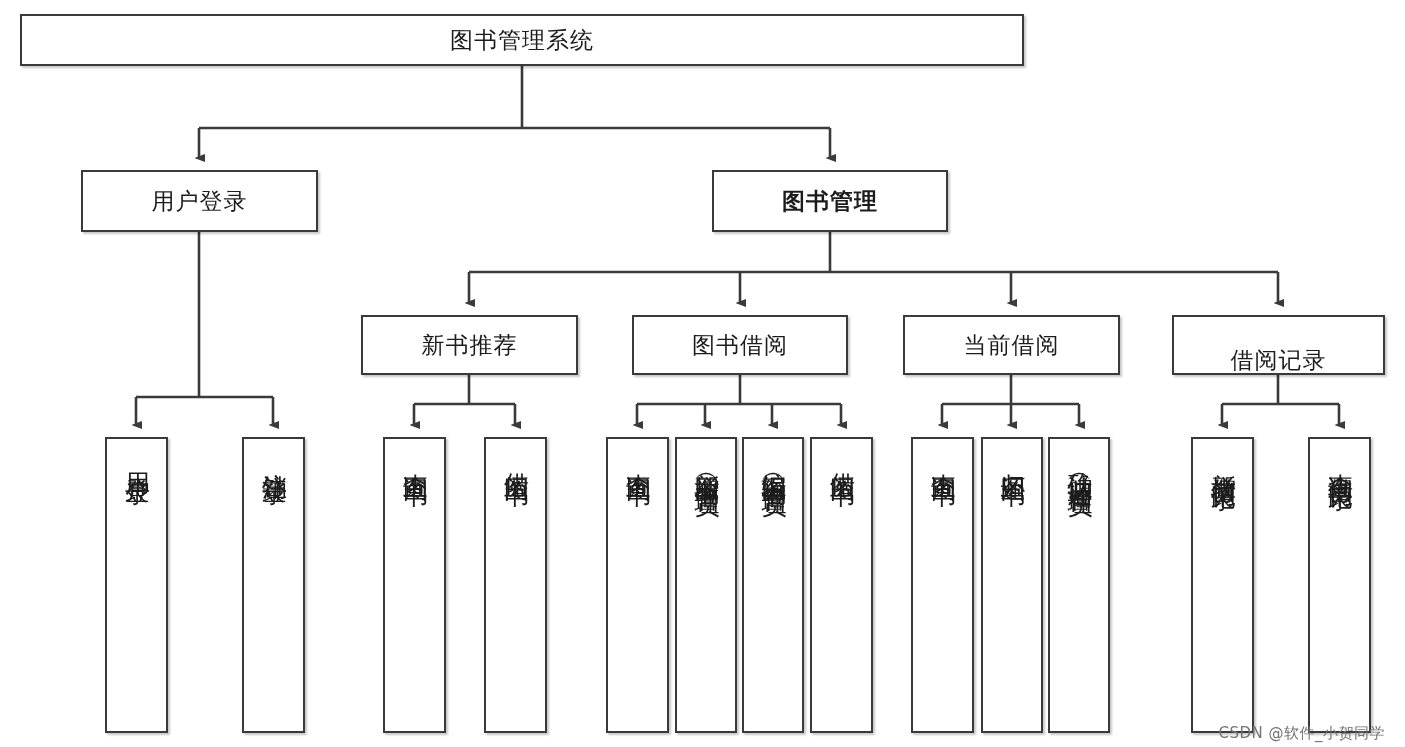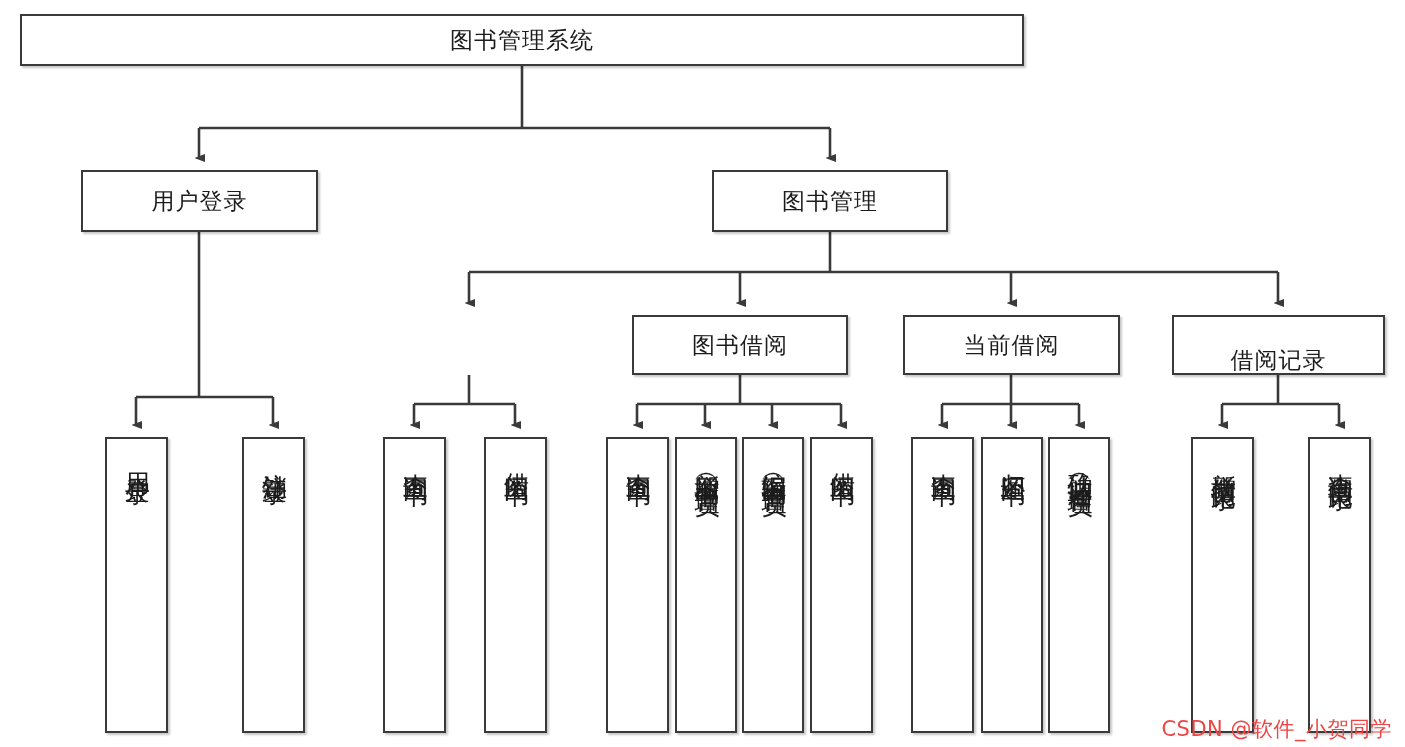--- a/index.html
+++ b/index.html
@@ -50,24 +50,24 @@
   }
   .node.vert .label {
     writing-mode: vertical-rl;
     text-orientation: upright;
     font-size: 25px;
     letter-spacing: 3px;
     text-align: left;
   }
   .watermark {
     position: absolute;
-    right: 13px;
+    right: 20px;
     bottom: 4px;
-    font-size: 21px;
-    color: #ef4444;
+    font-size: 15px;
+    color: #737373;
     letter-spacing: 0.5px;
     white-space: nowrap;
   }
 </style>
 </head>
 <body>
 
 <div id="canvas">
 
   <svg class="edges" viewBox="0 0 1405 747">
@@ -120,24 +120,27 @@
     </g>
   </svg>
 
   <div class="node horiz" style="left:20px; top:14px; width:1004px; height:52px;">
     <span class="label">图书管理系统</span>
   </div>
 
   <div class="node horiz" style="left:81px; top:170px; width:237px; height:62px;">
     <span class="label">用户登录</span>
   </div>
-  <div class="node horiz" style="left:712px; top:170px; width:236px; height:62px;">
+  <div class="node horiz" style="left:712px; top:170px; width:236px; height:62px;font-weight:bold;">
     <span class="label">图书管理</span>
   </div>
 
+  <div class="node horiz" style="left:361px; top:315px; width:217px; height:60px;">
+    <span class="label">新书推荐</span>
+  </div>
   <div class="node horiz" style="left:632px; top:315px; width:216px; height:60px;align-items:center;">
     <span class="label">图书借阅</span>
   </div>
   <div class="node horiz" style="left:903px; top:315px; width:217px; height:60px;justify-content:center;">
     <span class="label">当前借阅</span>
   </div>
   <div class="node horiz" style="left:1172px; top:315px; width:213px; height:60px;align-items:flex-end;">
     <span class="label">借阅记录</span>
   </div>
 

